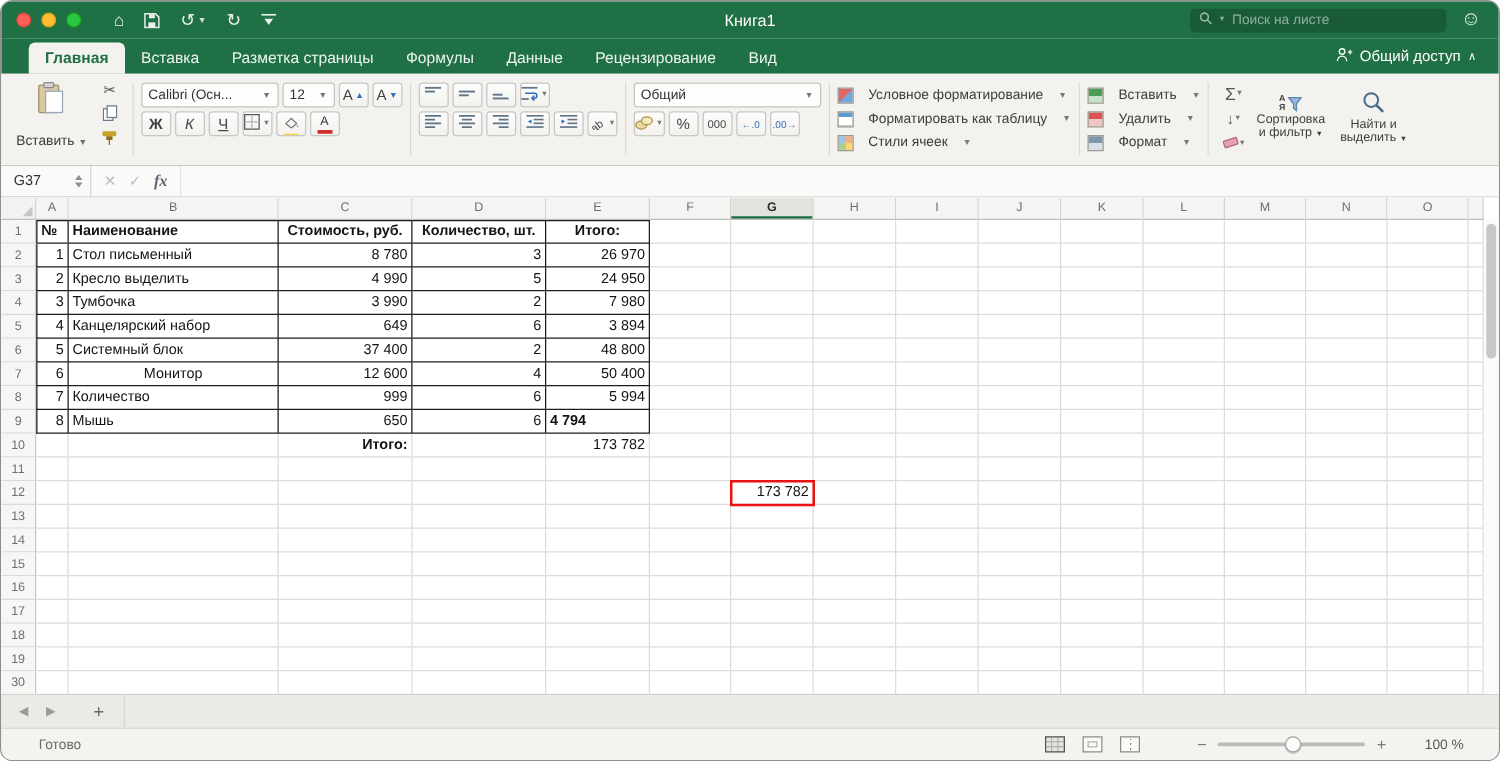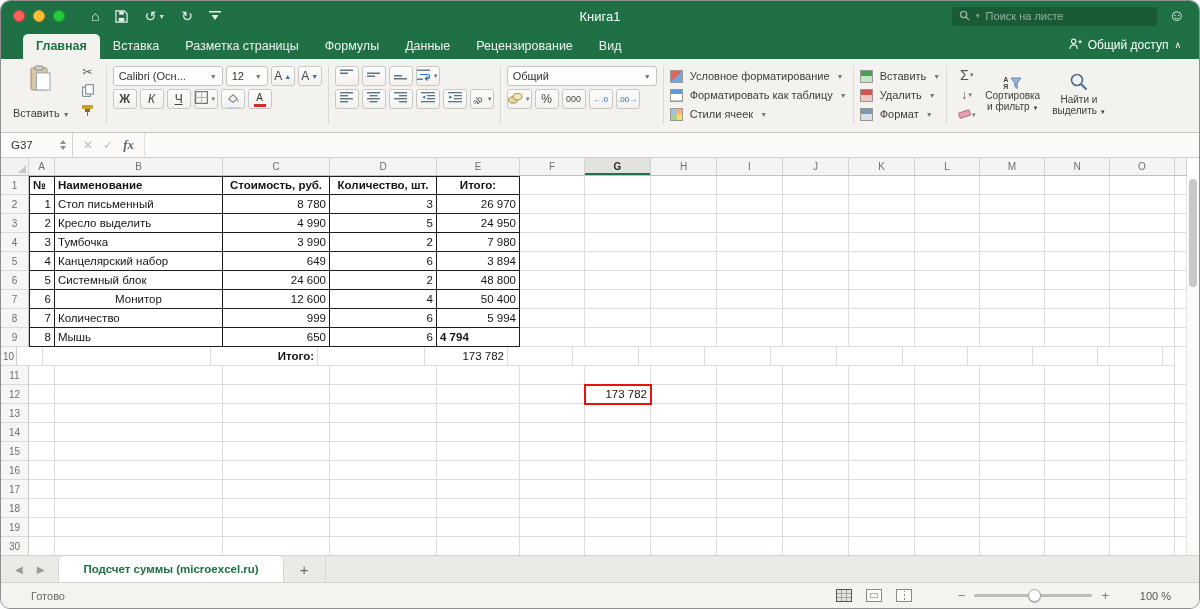--- a/index.html
+++ b/index.html
@@ -56,21 +56,21 @@
   .sq .dd{font-size:6px;color:#777;}
   .sq sup{font-size:7px;color:#2f6fb8;}
   .bold-b{font-weight:bold;}
   .italic-b{font-style:italic;}
   .und-b{text-decoration:underline;}
   .colorbtn{flex-direction:column;gap:0;padding-top:2px;}
   .colorbtn .glyph{font-size:10px;line-height:10px;color:#333;}
   .colorbtn .bar{display:block;width:12px;height:3px;margin-top:1px;}
   .decbtn{font-size:8px;color:#2f6fb8;}
   .sicon{width:13px;height:13px;display:inline-block;border:1px solid #9a9892;flex:0 0 13px;}
-  .srow{display:flex;align-items:center;gap:7px;height:19px;font-size:11px;color:#3d3d3b;white-space:nowrap;cursor:default;}
+  .srow{display:flex;align-items:center;gap:12px;height:19px;font-size:11px;color:#3d3d3b;white-space:nowrap;cursor:default;}
   .srow .dd{font-size:7px;color:#777;}
   .ed-big{display:flex;flex-direction:column;align-items:center;justify-content:space-between;padding:2px 6px;}
   .azlabel{font-size:7px;line-height:7px;font-weight:bold;color:#444;}
 
   
   .formulabar{height:25px;background:#fbfaf9;border-bottom:1px solid #cfcecb;display:flex;align-items:stretch;flex:0 0 25px;}
   .namebox{width:72px;border-right:1px solid #d6d4d1;display:flex;align-items:center;padding:0 6px 0 10px;font-size:11.5px;color:#333;}
   .namebox .step{margin-left:auto;display:flex;flex-direction:column;gap:2px;}
   .namebox .step i{width:0;height:0;border-left:3.5px solid transparent;border-right:3.5px solid transparent;display:block;}
   .namebox .step .up{border-bottom:4px solid #8f8f8d;}
@@ -585,21 +585,21 @@
           <div class="cell" style="width: 65px;"></div>
           <div class="cell" style="width: 65px;"></div>
           <div class="cell" style="width: 65px;"></div>
           <div class="cell" style="width: 65px;"></div>
           <div class="cell" style="width: 12px;"></div>
         </div>
         <div class="grow">
           <div class="rh" style="width: 28px;">6</div>
           <div class="cell tbl tleft" style="width: 26px; text-align: right;">5</div>
           <div class="cell tbl" style="width: 168px; text-align: left;">Системный блок</div>
-          <div class="cell tbl" style="width: 107px; text-align: right;">24 600</div>
+          <div class="cell tbl" style="width: 107px; text-align: right;">37 400</div>
           <div class="cell tbl" style="width: 107px; text-align: right;">2</div>
           <div class="cell tbl" style="width: 83px; text-align: right;">48 800</div>
           <div class="cell" style="width: 65px;"></div>
           <div class="cell" style="width: 66px;"></div>
           <div class="cell" style="width: 66px;"></div>
           <div class="cell" style="width: 66px;"></div>
           <div class="cell" style="width: 66px;"></div>
           <div class="cell" style="width: 66px;"></div>
           <div class="cell" style="width: 65px;"></div>
           <div class="cell" style="width: 65px;"></div>
@@ -658,21 +658,21 @@
           <div class="cell" style="width: 66px;"></div>
           <div class="cell" style="width: 66px;"></div>
           <div class="cell" style="width: 66px;"></div>
           <div class="cell" style="width: 65px;"></div>
           <div class="cell" style="width: 65px;"></div>
           <div class="cell" style="width: 65px;"></div>
           <div class="cell" style="width: 65px;"></div>
           <div class="cell" style="width: 12px;"></div>
         </div>
         <div class="grow">
-          <div class="rh" style="width: 16px;">10</div>
+          <div class="rh" style="width: 28px;">10</div>
           <div class="cell" style="width: 26px;"></div>
           <div class="cell" style="width: 168px;"></div>
           <div class="cell b" style="width: 107px; text-align: right;">Итого:</div>
           <div class="cell" style="width: 107px;"></div>
           <div class="cell" style="width: 83px; text-align: right;">173 782</div>
           <div class="cell" style="width: 65px;"></div>
           <div class="cell" style="width: 66px;"></div>
           <div class="cell" style="width: 66px;"></div>
           <div class="cell" style="width: 66px;"></div>
           <div class="cell" style="width: 66px;"></div>
@@ -876,23 +876,20 @@
       </div>
     <div class="vscroll">
       <div class="thumb"></div>
     </div>
   </div>
 
   <div class="sheetbar">
     <div class="nav">
       <span>◀</span>
       <span>▶</span>
-    </div>
-    <div class="sheettab">
-      <span>Подсчет суммы (microexcel.ru)</span>
     </div>
     <div class="addtab">+</div>
   </div>
 
   <div class="statusbar">
     <span class="status-text">Готово</span>
     <div class="sb-right">
       <div class="views">
         <span class="vicon gridv"></span>
         <span class="vicon pagev"></span>

